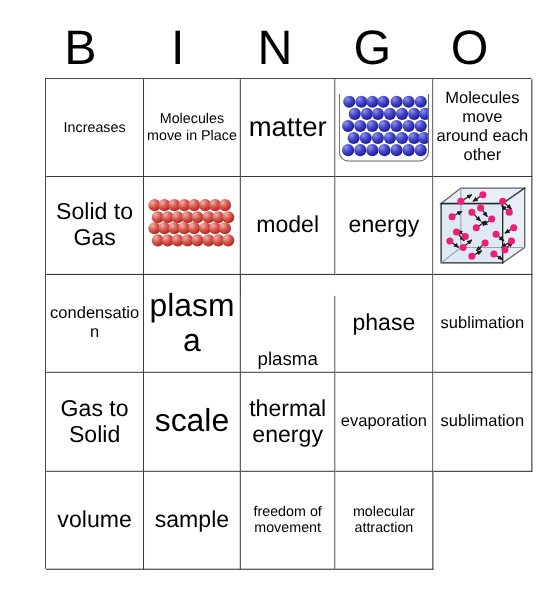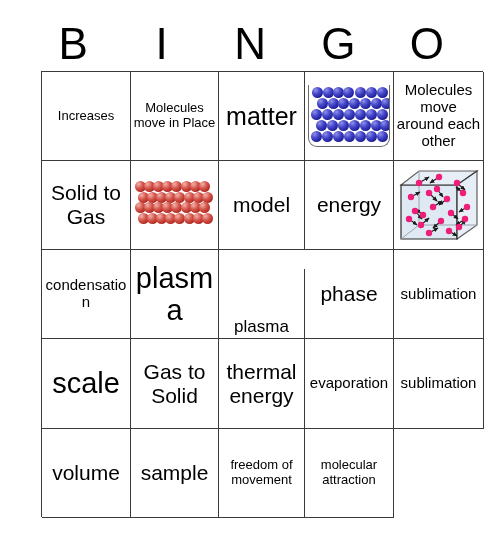--- a/index.html
+++ b/index.html
@@ -304,27 +304,27 @@
       </div>
       <div class="cell fs-md align-top">
         <span class="txt">plasma</span>
       </div>
       <div class="cell fs-lg">
         <span class="txt">phase</span>
       </div>
       <div class="cell fs-xs">
         <span class="txt">sublimation</span>
       </div>
+      <div class="cell fs-lg">
+        <span class="txt">Gas to Solid</span>
+      </div>
       <div class="cell fs-xxl">
         <span class="txt">scale</span>
       </div>
       <div class="cell fs-lg">
-        <span class="txt">Gas to Solid</span>
-      </div>
-      <div class="cell fs-lg">
         <span class="txt">thermal energy</span>
       </div>
       <div class="cell fs-xs">
         <span class="txt">evaporation</span>
       </div>
       <div class="cell fs-xs">
         <span class="txt">sublimation</span>
       </div>
       <div class="cell fs-lg">
         <span class="txt">volume</span>

